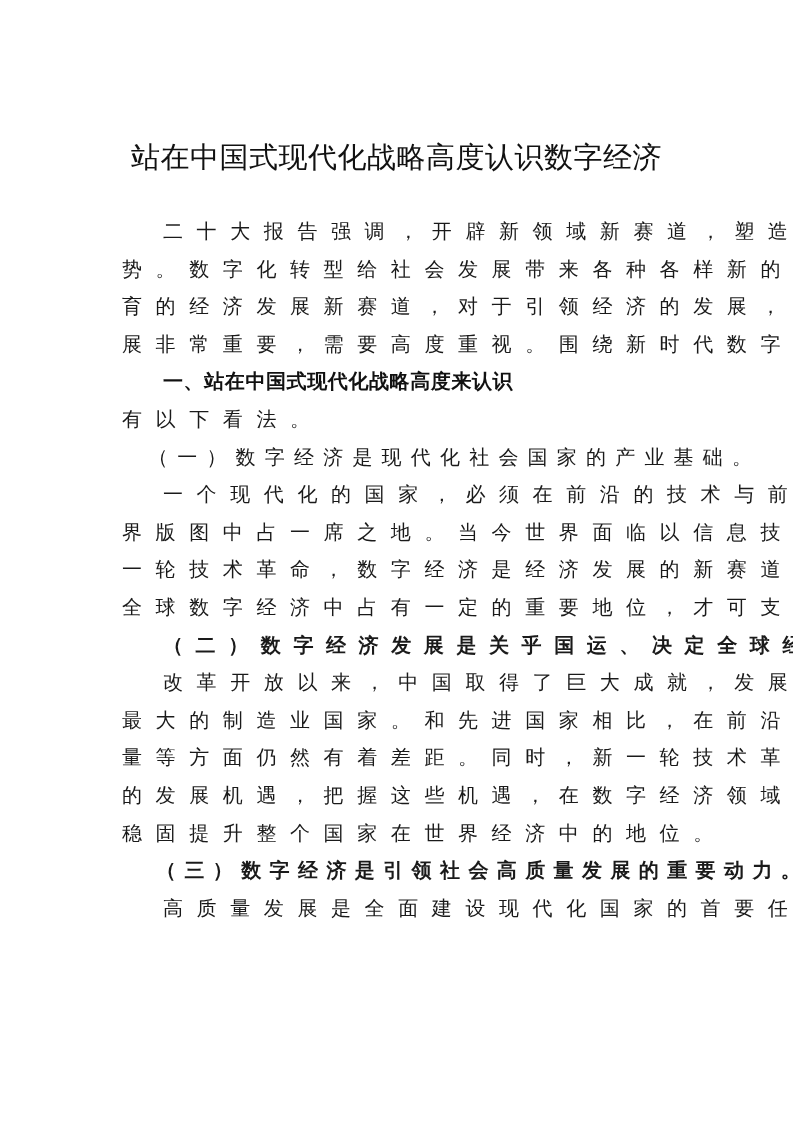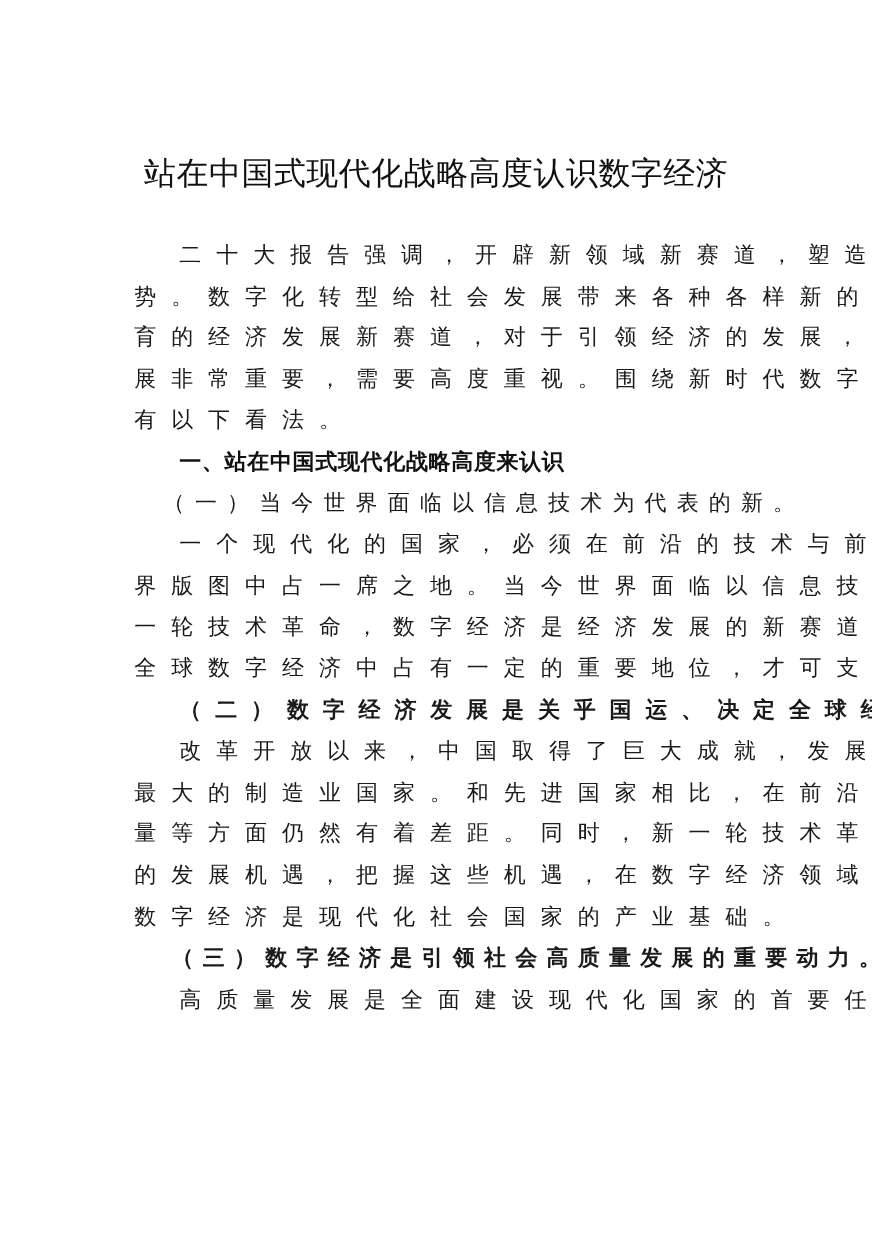--- a/index.html
+++ b/index.html
@@ -29,36 +29,36 @@
 
 <div class="page">
   <div class="title">站在中国式现代化战略高度认识数字经济</div>
 
   <div class="body">
 
     <div class="line indent">二十大报告强调，开辟新领域新赛道，塑造新动能新优</div>
     <div class="line">势。数字化转型给社会发展带来各种各样新的机遇，由此培</div>
     <div class="line">育的经济发展新赛道，对于引领经济的发展，特别高质量发</div>
     <div class="line">展非常重要，需要高度重视。围绕新时代数字经济的发展，</div>
+    <div class="line indent h1">一、站在中国式现代化战略高度来认识</div>
+
     <div class="line">有以下看法。</div>
 
-    <div class="line indent h1">一、站在中国式现代化战略高度来认识</div>
-
-    <div class="line h2" style="padding-left:26px">（一）当今世界面临以信息技术为代表的新。</div>
+    <div class="line h2" style="padding-left:26px">（一）数字经济是现代化社会国家的产业基础。</div>
 
     <div class="line indent">一个现代化的国家，必须在前沿的技术与前沿的产业世</div>
     <div class="line">界版图中占一席之地。当今世界面临以信息技术为代表的新</div>
     <div class="line">一轮技术革命，数字经济是经济发展的新赛道。我国必须在</div>
     <div class="line">全球数字经济中占有一定的重要地位，才可支撑中国式现代</div>
 
     <div class="line h2 bold" style="padding-left:41px">（二）数字经济发展是关乎国运、决定全球经济格局的</div>
 
     <div class="line indent">改革开放以来，中国取得了巨大成就，发展成为世界上</div>
     <div class="line">最大的制造业国家。和先进国家相比，在前沿技术、产品质</div>
     <div class="line">量等方面仍然有着差距。同时，新一轮技术革命催生许多新</div>
     <div class="line">的发展机遇，把握这些机遇，在数字经济领域后来居上，将</div>
-    <div class="line">数字经济是现代化社会国家的产业基础。</div>
+    <div class="line">稳固提升整个国家在世界经济中的地位。</div>
 
     <div class="line h2 bold" style="padding-left:34px; letter-spacing:8.4px">（三）数字经济是引领社会高质量发展的重要动力。</div>
 
     <div class="line indent">高质量发展是全面建设现代化国家的首要任务。实现高</div>
   </div>
 </div>
 
 </body></html>

